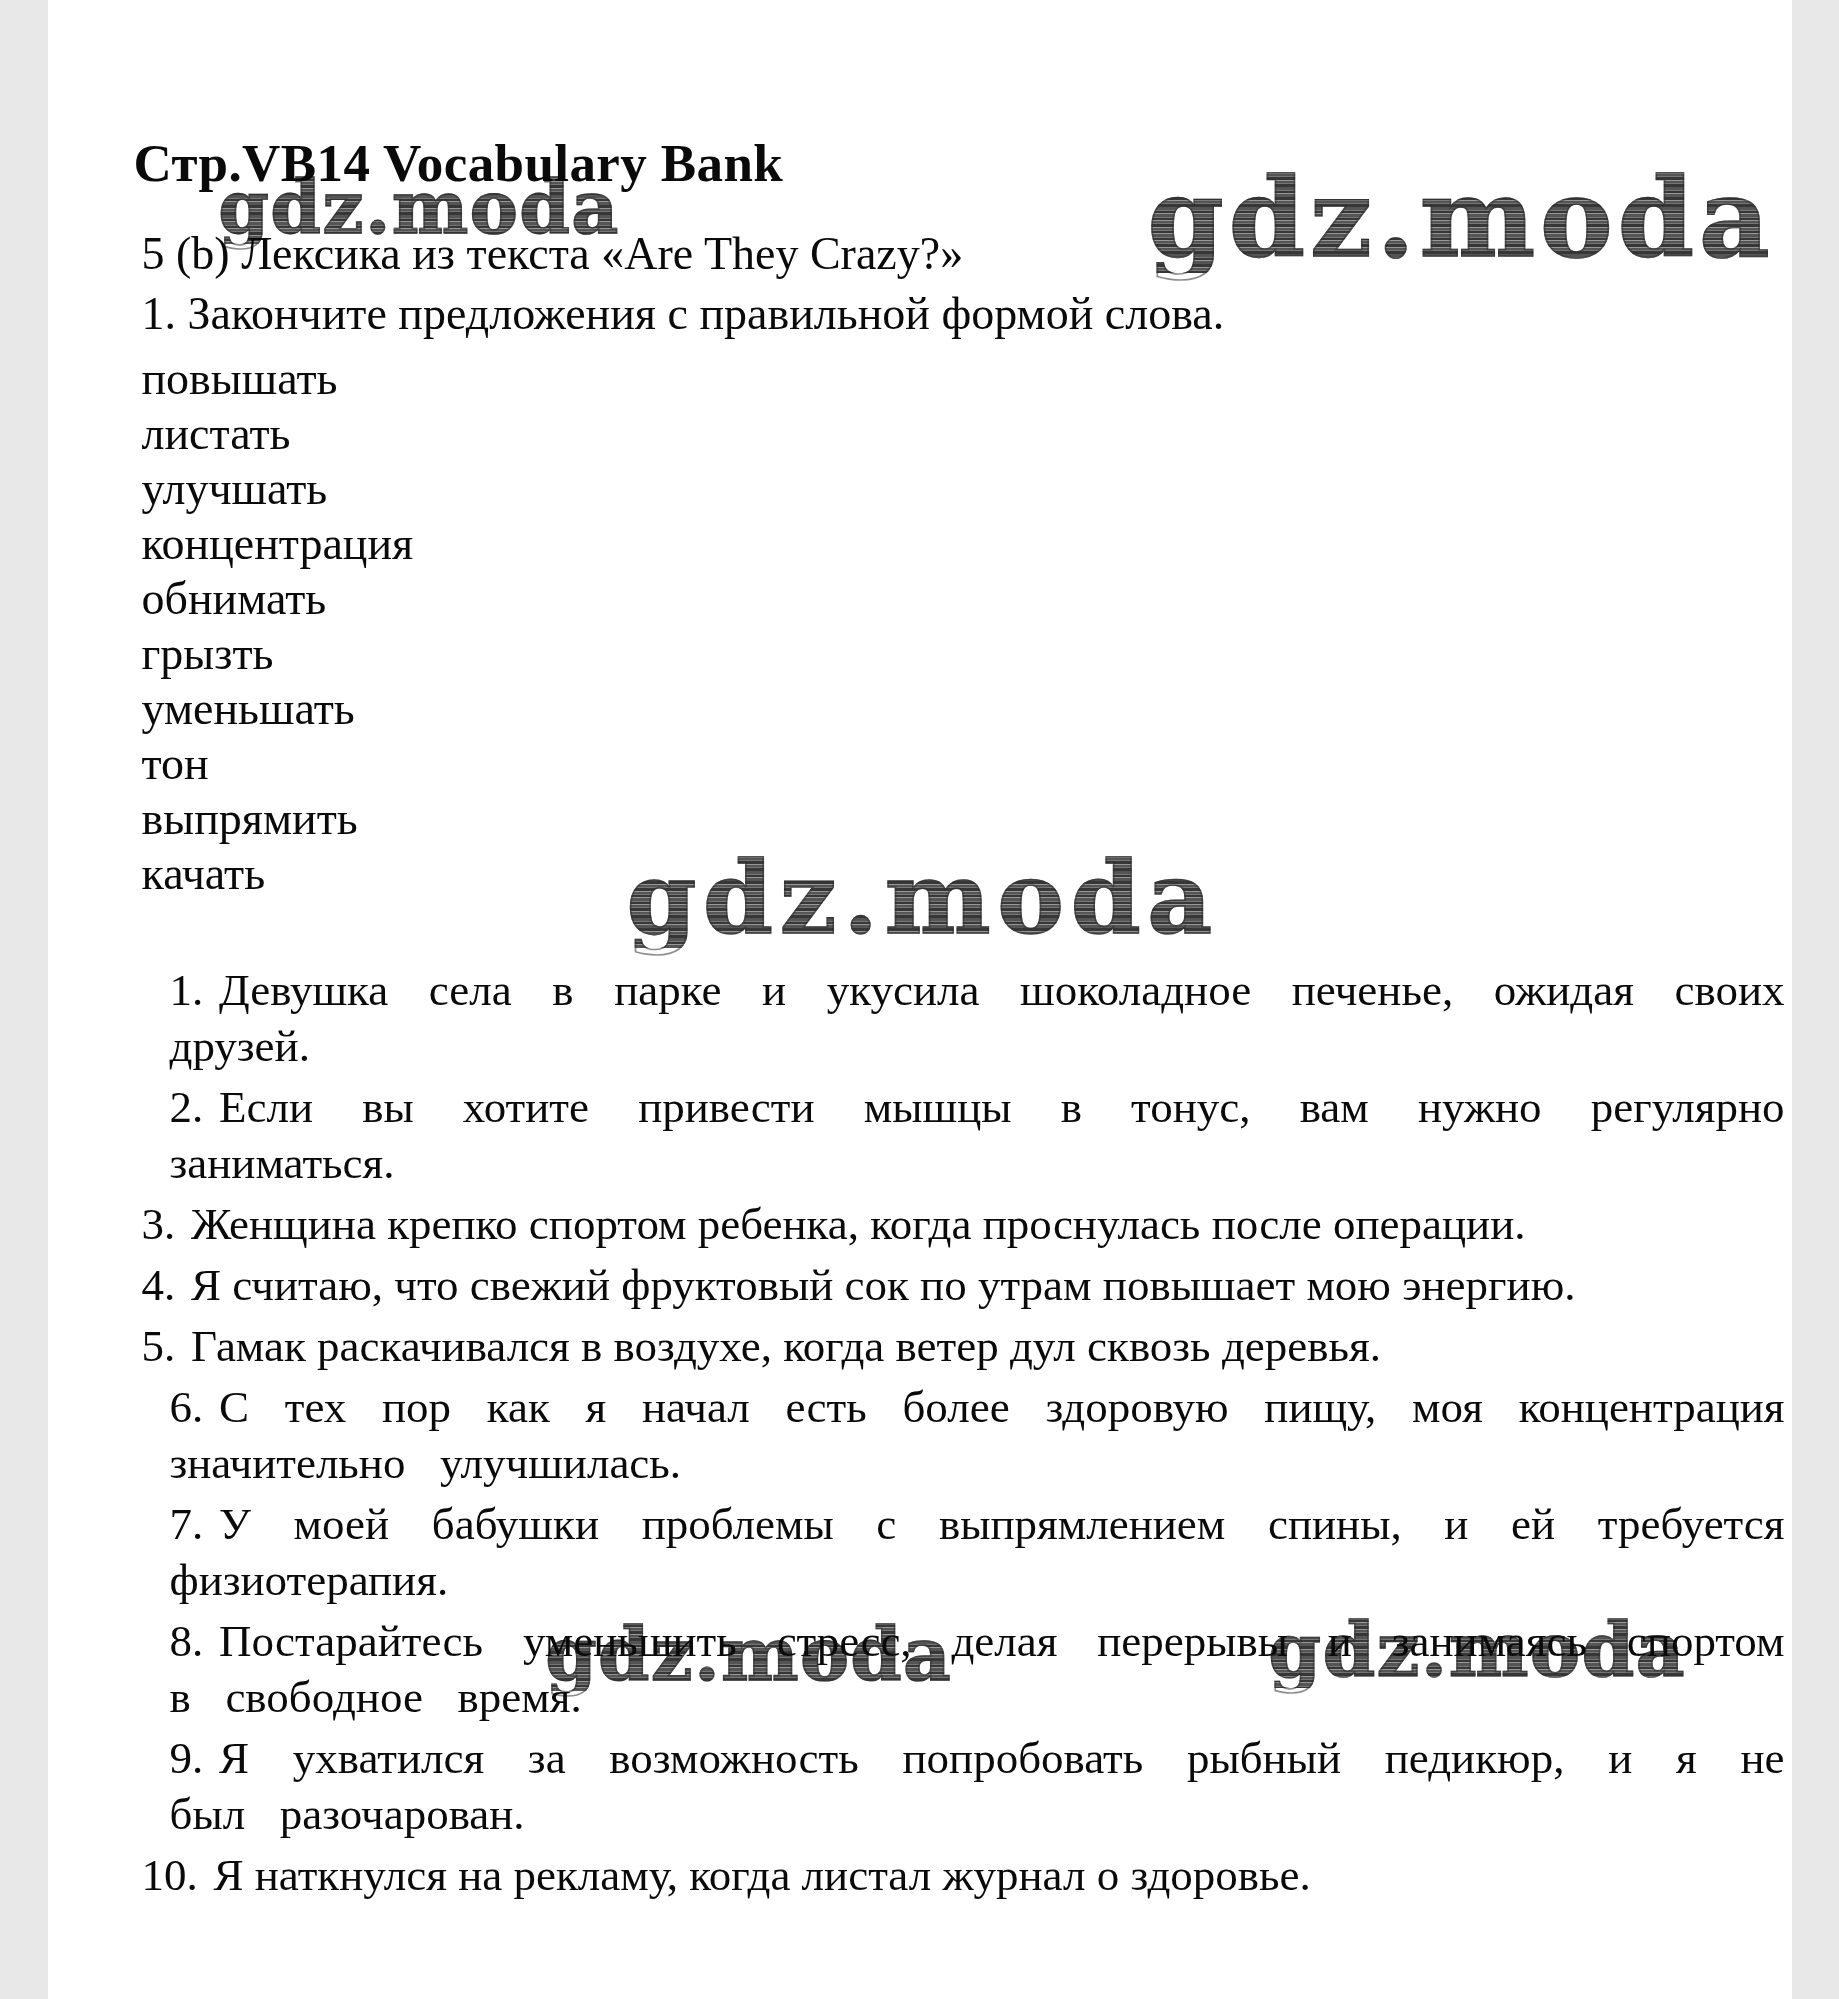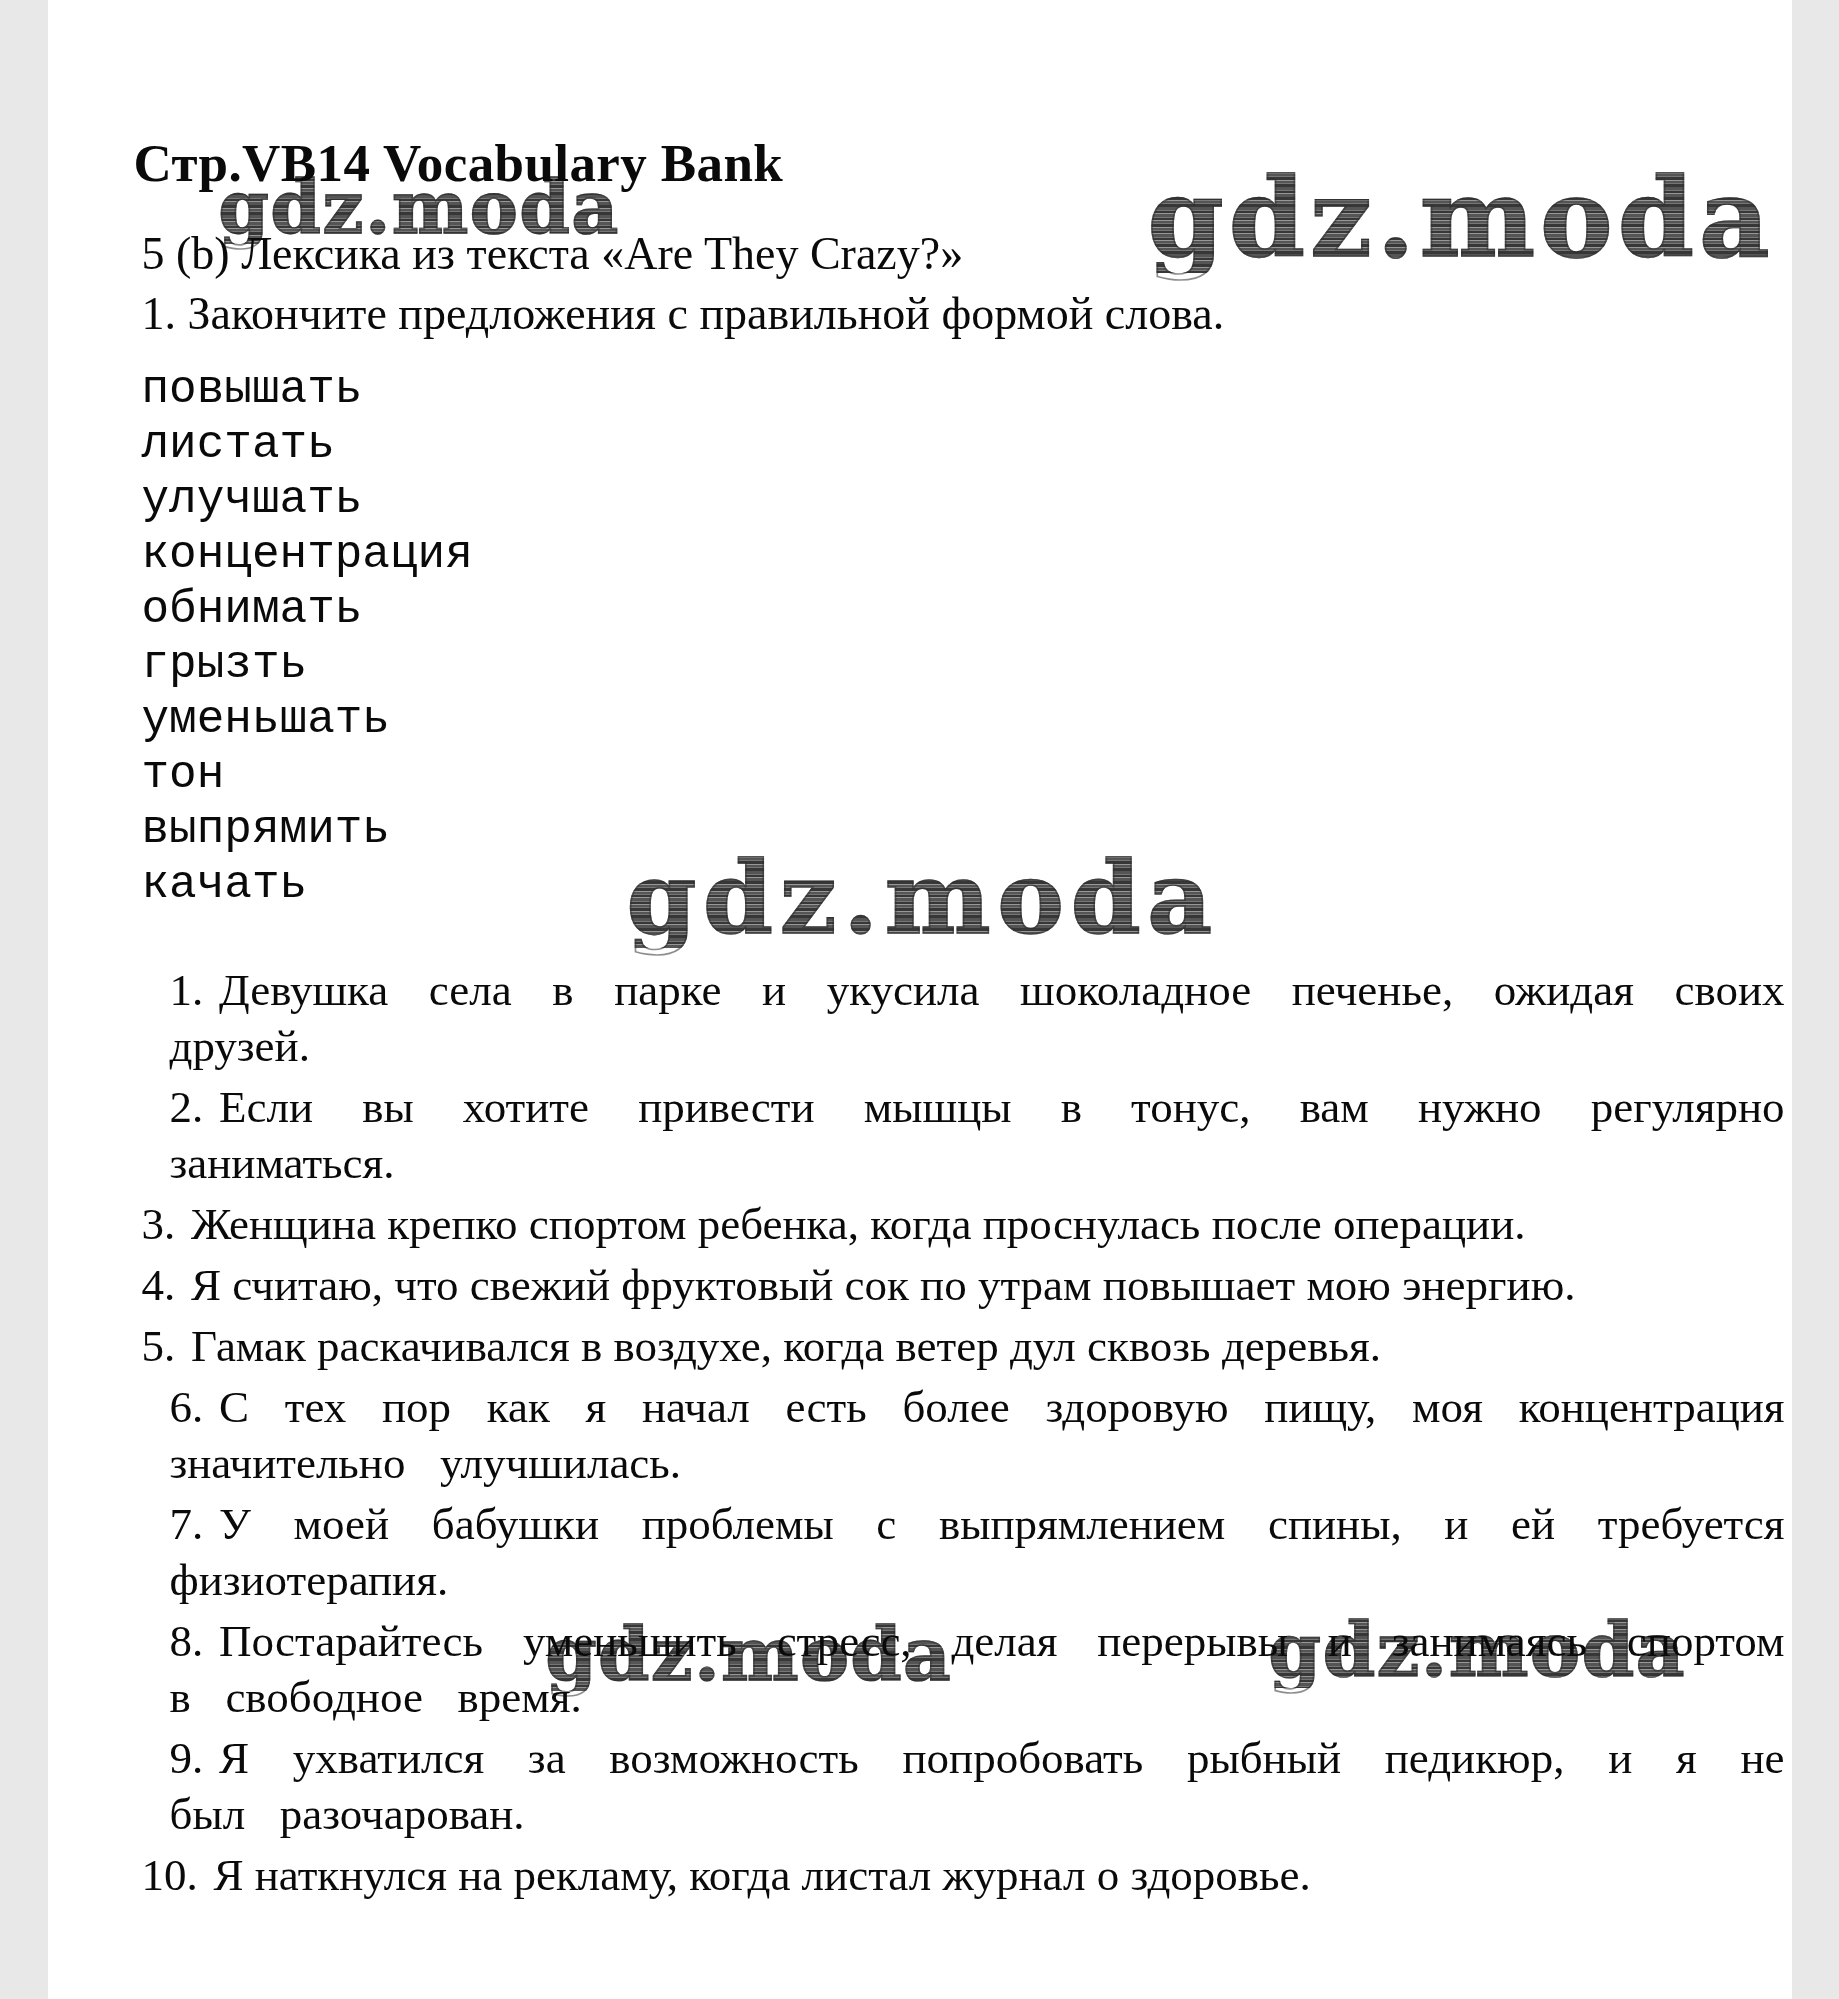--- a/index.html
+++ b/index.html
@@ -36,23 +36,22 @@
   .instruction {
     position: absolute;
     left: 94px;
     top: 287px;
     font-size: 46px;
     white-space: nowrap;
   }
   .word-bank {
     position: absolute;
     left: 94px;
-    top: 363px;
+    top: 351px;
     width: 751px;
-    font-family: Liberation Mono, monospace;
   }
   .word-bank .word {
     font-size: 46px;
     line-height: 55px;
     white-space: nowrap;
   }
   .sentences {
     position: absolute;
     left: 94px;
     top: 962px;

